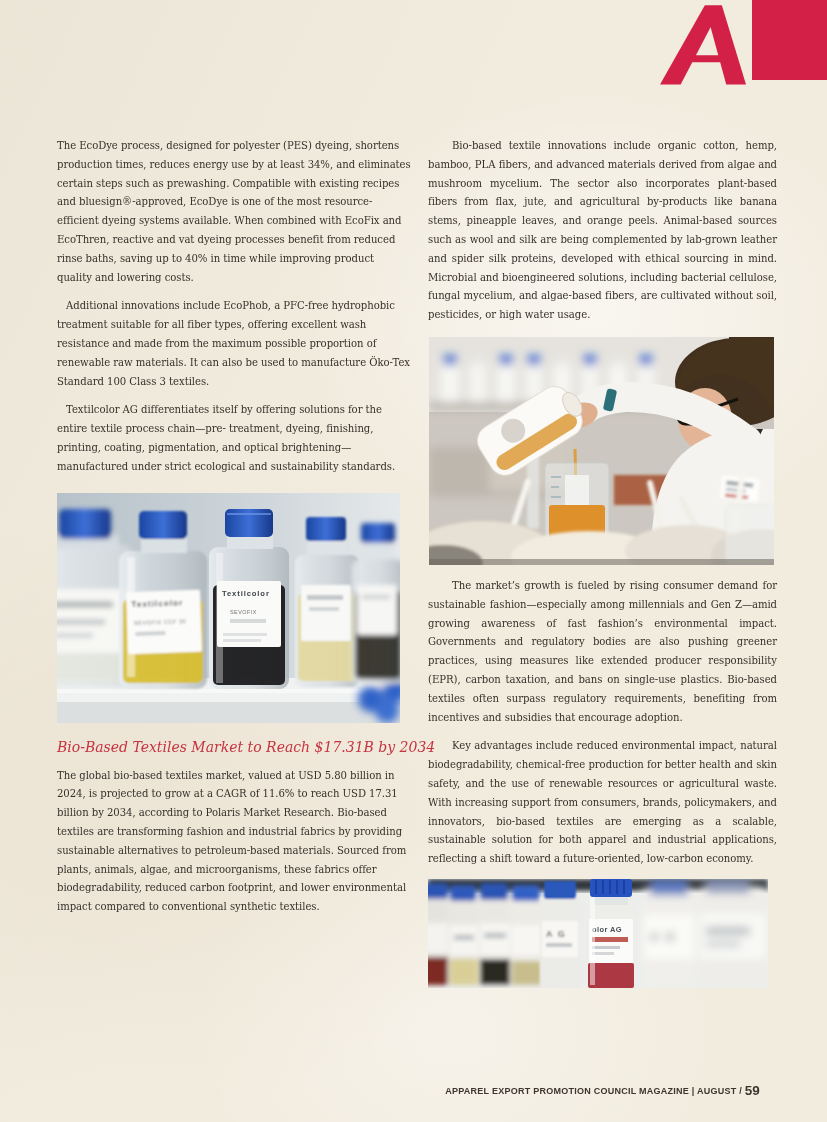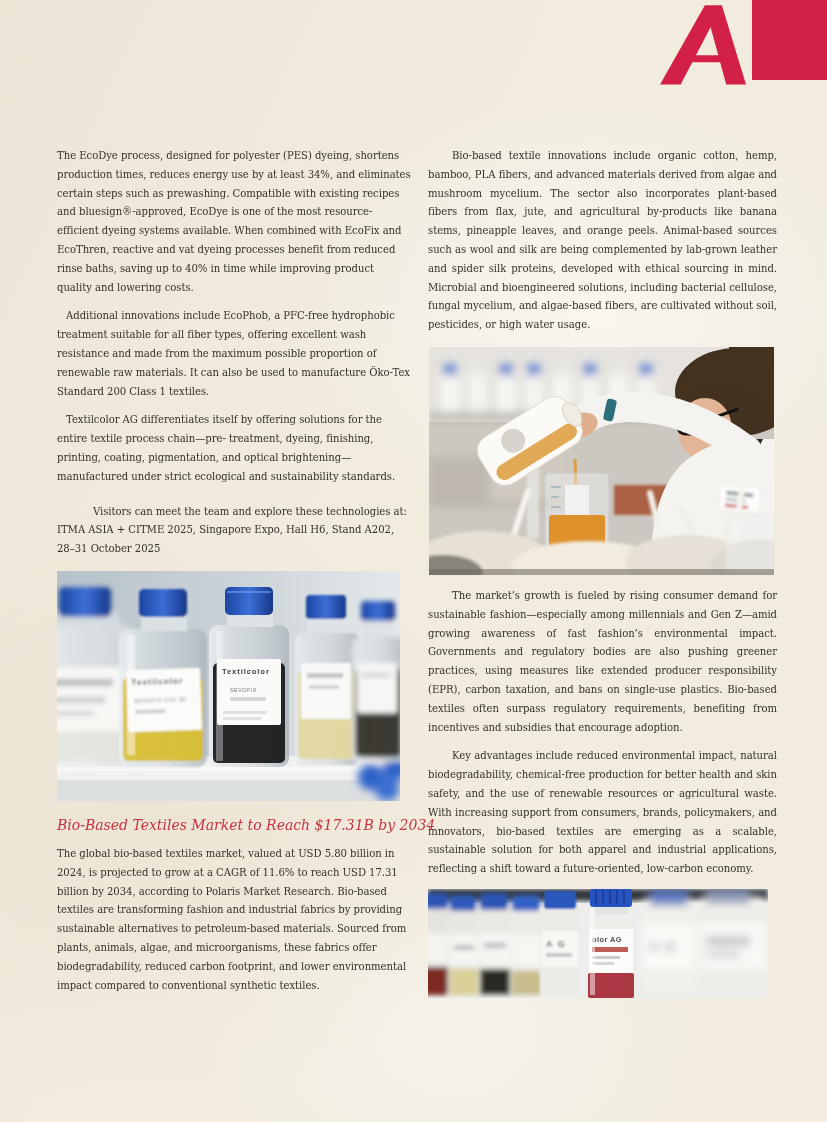--- a/index.html
+++ b/index.html
@@ -13,21 +13,21 @@
       #f2ecdf;
     font-family:"DejaVu Serif", serif;
     color:#36312a;
   }
   .page{position:absolute;inset:0;}
   
   .logo{position:absolute;top:0;right:0;width:170px;height:90px;}
   .logo-block{position:absolute;top:0;right:0;width:75px;height:80px;background:#d22046;}
   .logo-a{position:absolute;top:4px;right:81px;width:86px;height:82px;}
   
-  .col{position:absolute;top:147px;}
+  .col{position:absolute;top:137px;}
   .col-left{left:57px;width:354px;text-align:left;}
   .col-right{left:428px;width:349px;text-align:justify;}
   p.para{margin:0 0 10px 0;font-size:10.1px;line-height:18.8px;letter-spacing:-0.05px;}
   .ind-sm{text-indent:9px;}
   .ind-md{text-indent:24px;}
   .ind-lg{text-indent:36px;} 
   .market-heading{
     margin:16px 0 12px 0;font-size:14px;font-style:italic;font-weight:normal;
     color:#c5333e;white-space:nowrap;letter-spacing:0px;
   }
@@ -54,23 +54,22 @@
     <svg class="logo-a" viewBox="0 0 100 92" aria-hidden="true">
       <polygon points="52,0 72,0 24,92 0,92" fill="#d22046"></polygon>
       <polygon points="52,0 72,0 100,92 77,92" fill="#d22046"></polygon>
       <polygon points="36,58 75,58 77,66 33,66" fill="#d22046"></polygon>
     </svg>
     <div class="logo-block"></div>
   </div>
 
   <div class="col col-left">
     <p class="para">The EcoDye process, designed for polyester (PES) dyeing, shortens production times, reduces energy use by at least 34%, and eliminates certain steps such as prewashing. Compatible with existing recipes and bluesign®-approved, EcoDye is one of the most resource-efficient dyeing systems available. When combined with EcoFix and EcoThren, reactive and vat dyeing processes benefit from reduced rinse baths, saving up to 40% in time while improving product quality and lowering costs.</p>
-    <p class="para ind-sm">Additional innovations include EcoPhob, a PFC-free hydrophobic treatment suitable for all fiber types, offering excellent wash resistance and made from the maximum possible proportion of renewable raw materials. It can also be used to manufacture Öko-Tex Standard 200 Class 1 textiles.</p>
+    <p class="para ind-sm">Additional innovations include EcoPhob, a PFC-free hydrophobic treatment suitable for all fiber types, offering excellent wash resistance and made from the maximum possible proportion of renewable raw materials. It can also be used to manufacture Öko-Tex Standard 100 Class 3 textiles.</p>
     <p class="para ind-sm" style="margin-bottom:16px;">Textilcolor AG differentiates itself by offering solutions for the entire textile process chain—pre- treatment, dyeing, finishing, printing, coating, pigmentation, and optical brightening—manufactured under strict ecological and sustainability standards.</p>
-    <p class="para ind-lg">Visitors can meet the team and explore these technologies at: ITMA ASIA + CITME 2025, Singapore Expo, Hall H6, Stand A202, 28–31 October 2025</p>
 
     <div class="figure fig-left">
       <svg viewBox="0 0 343 230" width="343" height="230">
         <defs>
           <linearGradient id="g-bg1" x1="0" y1="0" x2="1" y2="0">
             <stop offset="0" stop-color="#b6c1c9"></stop>
               <stop offset="0.55" stop-color="#ccd4d9"></stop>
               <stop offset="1" stop-color="#e6e9eb"></stop>
           </linearGradient>
           <linearGradient id="g-cap" x1="0" y1="0" x2="1" y2="0">
@@ -324,14 +323,18 @@
           <rect x="270" y="8" width="70" height="101" rx="8" fill="#eeede9"></rect>
           <rect x="278" y="0" width="44" height="14" fill="#8a97b8"></rect>
           <rect x="272" y="34" width="66" height="46" fill="#f8f8f5"></rect>
           <rect x="278" y="48" width="44" height="8" fill="#b9bec2"></rect>
           <rect x="278" y="62" width="34" height="6" fill="#c9cdd0"></rect>
         </g>
       </svg>
     </div>
   </div>
 
+  <div class="footer">
+    <span>APPAREL EXPORT PROMOTION COUNCIL MAGAZINE | AUGUST /</span>
+    <span class="page-num">59</span>
+  </div>
 
 </div>
 
 </body></html>

